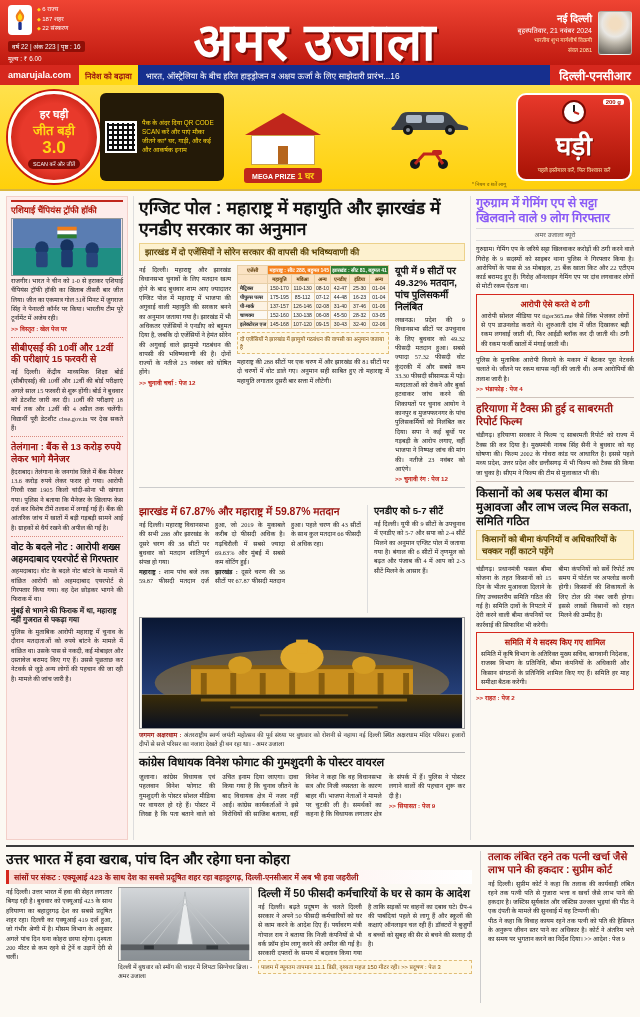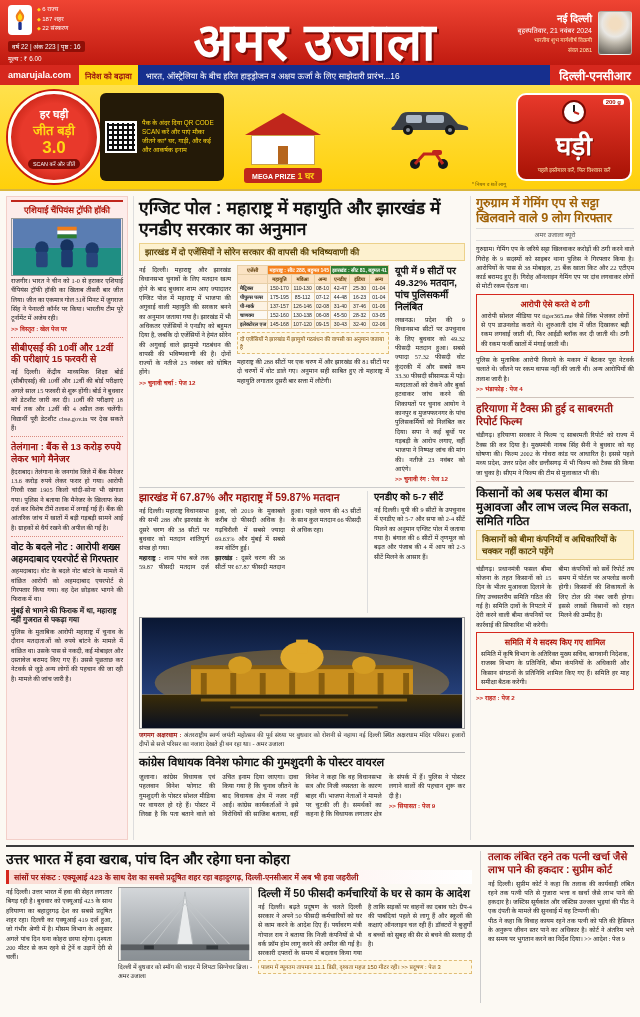--- a/index.html
+++ b/index.html
@@ -59,21 +59,21 @@
   .col-c{width:338px;flex:none;overflow:hidden;border-left:1px solid #ddd;border-right:1px solid #ddd;padding:0 5px}
   .col-r{flex:1;overflow:hidden}
 
   .body{font-size:6.3px;line-height:1.48;text-align:justify;color:#222}
   .dl{font-weight:bold}
   .more{color:#c0261c;font-weight:bold;font-size:6.2px;font-family:"Liberation Sans",sans-serif;margin-top:1px}
   .rule{border-top:1px solid #cfc3bb;margin:4px 0}
   .rule-red{border-top:1px dotted #d98b80;margin:4px 0}
 
   
-  .kicker{color:#b01508;font-weight:bold;font-family:"Liberation Sans",sans-serif;font-size:8.6px;text-align:center;border-top:2px solid #c0261c;padding:2px 0}
+  .kicker{color:#b01508;font-weight:bold;font-family:"Liberation Sans",sans-serif;font-size:8.6px;border-top:2px solid #c0261c;padding:2px 0}
   .h-red{color:#9a1410;font-weight:bold;font-family:"Liberation Sans",sans-serif;font-size:9.4px;line-height:1.25;margin-bottom:2px}
   .h-dark{color:#151515;font-weight:bold;font-family:"Liberation Sans",sans-serif;font-size:9.4px;line-height:1.25;margin-bottom:2px}
   .h-sub{color:#151515;font-weight:bold;font-family:"Liberation Sans",sans-serif;font-size:7.4px;line-height:1.3;margin:2px 0}
   .photo-frame{border:1px solid #9a9a9a;display:block;width:100%}
 
   
   .h-lead{font-family:"Liberation Sans",sans-serif;font-weight:bold;font-size:17.5px;line-height:1.2;color:#101010;margin:2px 0 3px}
   .subhead{background:#fdf1cf;border:1px solid #ecd18b;color:#5c4405;font-family:"Liberation Sans",sans-serif;font-weight:bold;font-size:8.6px;padding:2px 5px;margin-bottom:4px}
   .lead-row{display:flex;gap:6px;height:218px;overflow:hidden}
   .lead-b1{width:92px;flex:none}
@@ -83,36 +83,36 @@
 
   .xtable{width:100%;border-collapse:collapse;font-family:"Liberation Sans",sans-serif;margin-bottom:3px}
   .xtable th,.xtable td{border:1px solid #e7cfa8;font-size:5.1px;padding:1px 0;text-align:center}
   .xtable td:first-child{text-align:left;padding-left:2px;font-weight:bold}
   .g-mh{background:#f6821f;color:#fff;font-weight:bold}
   .g-jh{background:#2e7d32;color:#fff;font-weight:bold}
   .colhead{background:#fbe3c4;font-weight:bold;color:#5c3a06}
   .xtable tr:nth-child(odd) td{background:#fdf3e3}
   .t-note{font-size:5.6px;color:#7a4a05;background:#fff7e2;border:1px dashed #e0bd76;padding:2px;margin-bottom:3px;font-family:"Liberation Sans",sans-serif}
 
-  .row2{display:flex;gap:6px;border-top:1px solid #ccc;margin-top:4px;padding-top:3px;height:126px;overflow:hidden}
+  .row2{display:flex;gap:6px;border-top:1px solid #ccc;margin-top:4px;padding-top:17px;height:126px;overflow:hidden}
   .turnout{width:222px;flex:none}
   .h-red2{color:#9a1410;font-weight:bold;font-family:"Liberation Sans",sans-serif;font-size:10.4px;line-height:1.25;margin-bottom:2px}
   .turn-cols{column-count:3;column-gap:6px}
   .nda{flex:1;border-left:1px solid #ddd;padding-left:6px}
 
   .center-photo{margin-top:4px}
   .caption{font-size:6.2px;line-height:1.4;margin-top:2px;text-align:justify}
   .cap-label{color:#9a1410;font-weight:bold;font-family:"Liberation Sans",sans-serif}
 
   .phogat{border-top:1px solid #bbb;margin-top:4px;padding-top:3px}
   .h-phogat{font-family:"Liberation Sans",sans-serif;font-weight:bold;font-size:11.4px;line-height:1.2;margin-bottom:2px;color:#101010}
   .phogat-cols{column-count:4;column-gap:7px}
 
   
-  .h-r1{font-family:Liberation Sans, sans-serif;font-weight:bold;font-size:12.6px;line-height:1.2;color:#a16207;margin-bottom:2px}
+  .h-r1{font-family:Liberation Serif, serif;font-weight:bold;font-size:12.6px;line-height:1.2;color:#8b5cf6;margin-bottom:2px}
   .byline{text-align:center;font-size:6.4px;color:#555;font-family:"Liberation Sans",sans-serif;border-top:1px solid #ddd;border-bottom:1px solid #ddd;margin:2px 0 3px;padding:1px 0}
   .rbox{border:1px solid #d6281e;background:#fdf6ec;padding:3px 4px;margin:3px 0}
   .rbox-title{color:#b01508;font-weight:bold;font-family:"Liberation Sans",sans-serif;font-size:8px;text-align:center;margin-bottom:2px}
   .h-film{color:#9a1410;font-weight:bold;font-family:"Liberation Sans",sans-serif;font-size:10.6px;line-height:1.25;margin-bottom:2px}
   .h-kisan{font-family:"Liberation Sans",sans-serif;font-weight:bold;font-size:11.6px;line-height:1.2;color:#101010;margin-bottom:2px}
   .kisan-cols{column-count:2;column-gap:7px;margin-top:2px}
 
   
   .bottom{border-top:2px solid #3c3c3c;margin:2px 6px 0;padding-top:4px;display:flex;gap:8px;height:158px;overflow:hidden}
   .bot-l{flex:1;overflow:hidden}

